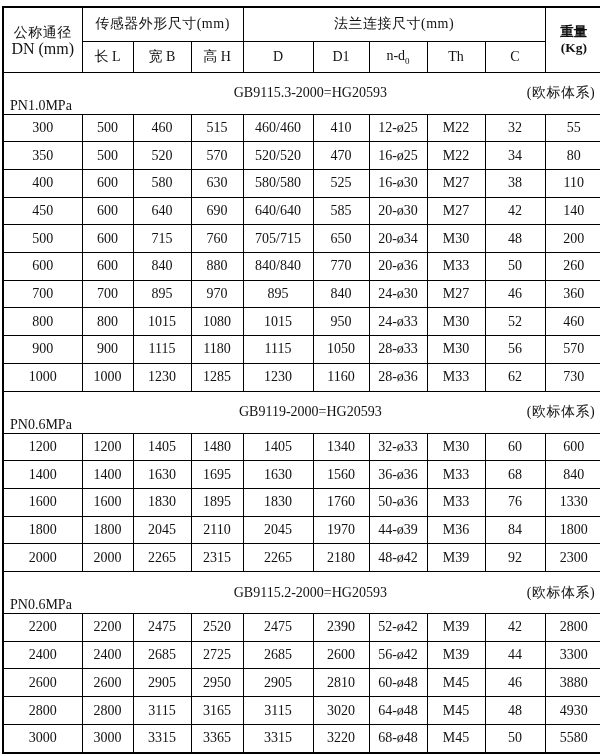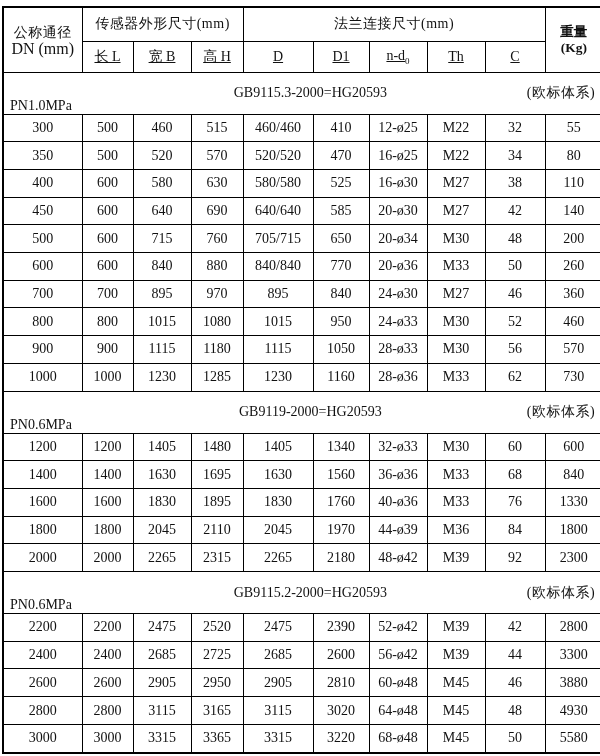--- a/index.html
+++ b/index.html
@@ -36,21 +36,21 @@
     padding: 0 2px;
     overflow: hidden;
     white-space: nowrap;
   }
   thead tr.h1 { height: 34px; }
   thead tr.h2 { height: 31px; }
   td.group-head { font-size: 14px; letter-spacing: 0.5px; }
   td.dn-head div.l1 { font-size: 14px; line-height: 17px; letter-spacing: 0.5px; }
   td.dn-head div.l2 { font-size: 16px; line-height: 15px; }
   td.weight-head div { line-height: 16px; font-size: 13.5px; font-weight: bold; }
-  td.sub-head { font-size: 14px; text-decoration: underline; }
+  td.sub-head { font-size: 14px; }
   td.sub-head sub { font-size: 9px; }
   tr.section-row { height: 27px; }
   tr.section-row td {
     text-align: left;
     padding: 0;
   }
   .section-line {
     display: flex;
     align-items: center;
     padding: 0 7px 0 6px;
@@ -265,21 +265,21 @@
           <td>68</td>
           <td>840</td>
         </tr>
         <tr class="data-row">
           <td>1600</td>
           <td>1600</td>
           <td>1830</td>
           <td>1895</td>
           <td>1830</td>
           <td>1760</td>
-          <td>40-ø36</td>
+          <td>50-ø36</td>
           <td>M33</td>
           <td>76</td>
           <td>1330</td>
         </tr>
         <tr class="data-row">
           <td>1800</td>
           <td>1800</td>
           <td>2045</td>
           <td>2110</td>
           <td>2045</td>

